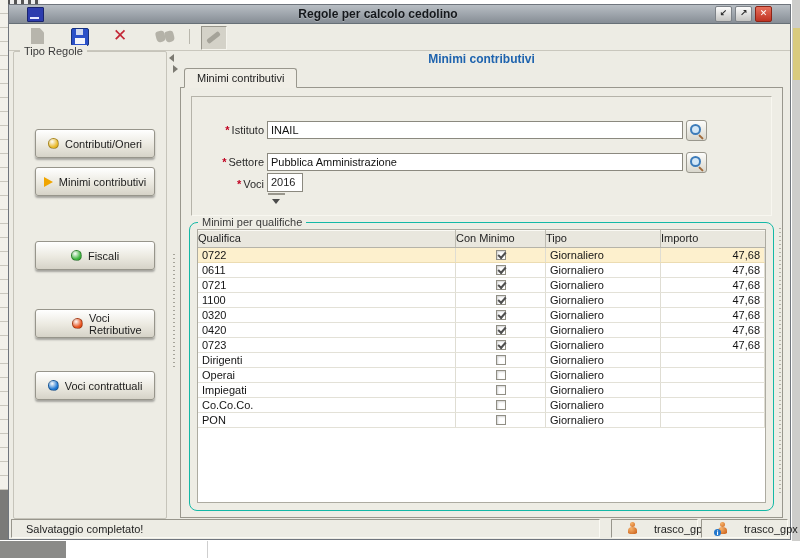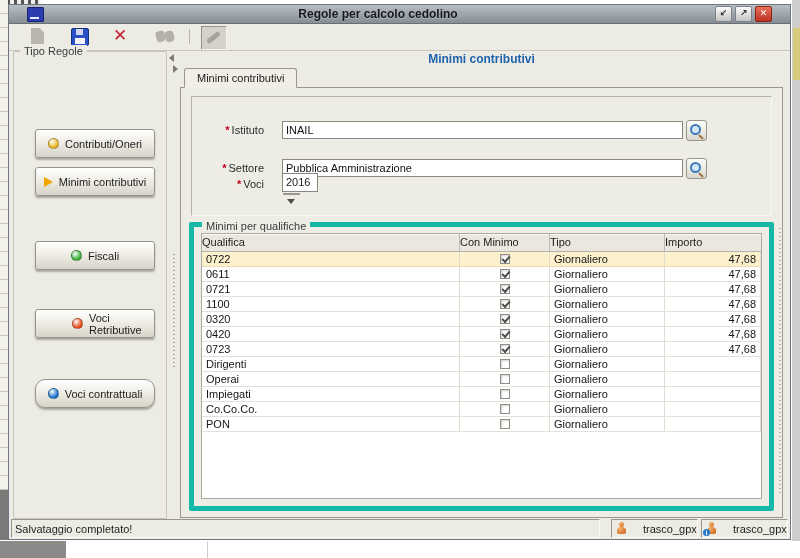--- a/index.html
+++ b/index.html
@@ -90,42 +90,42 @@
   .tab{position:absolute;left:5px;bottom:-1px;height:18px;line-height:18px;padding:0 12px;
     background:#f0eee6;border:1px solid #99978d;border-bottom:1px solid #f0eee6;
     border-radius:3px 3px 0 0;z-index:2;color:#1d1d1d;}
   .tabpanel{position:absolute;left:1px;right:1px;top:38px;bottom:1px;
     border:1px solid #99978d;background:#eeede5;}
 
   
   .formpanel{position:absolute;left:10px;right:10px;top:8px;height:118px;
     border:1px solid;border-color:#b5b3a9 #f8f7f0 #f8f7f0 #b5b3a9;background:#eeede5;}
   .frow{position:absolute;left:0;right:64px;height:18px;display:flex;align-items:center;}
-  .frow.r0{top:24px;}.frow.r1{top:62px;}.frow.r2{top:78px;}
-  .flabel{width:72px;text-align:right;margin-right:18px;color:#2b2b2b;white-space:nowrap;}
+  .frow.r0{top:24px;}.frow.r1{top:56px;}.frow.r2{top:78px;}
+  .flabel{width:72px;text-align:right;margin-right:3px;color:#2b2b2b;white-space:nowrap;}
   .req{color:#c00020;font-weight:bold;margin-right:2px;}
   .finput{flex:1;height:16px;box-sizing:content-box;border:1px solid #8b897f;background:#fff;
     padding:0 3px;font-family:inherit;font-size:11px;color:#111;}
   .lookup-btn{width:19px;height:19px;margin-left:3px;flex:0 0 auto;position:relative;
     border:1px solid #99978d;border-radius:3px;background:linear-gradient(#fdfdfb,#d9d7cd);cursor:pointer;}
   .lens{position:absolute;left:3px;top:3px;width:7px;height:7px;border:2px solid #3d7cba;
     border-radius:50%;background:#d4e7f6;}
   .lens-handle{position:absolute;right:2px;bottom:2px;width:6px;height:2px;background:#a06a3a;
     transform:rotate(45deg);border-radius:1px;}
   .combo{width:34px;height:17px;border:1px solid #8b897f;background:#fff;display:flex;flex:0 0 auto;}
   .combo-text{flex:1;padding:0 3px;line-height:16px;}
   .combo-btn{width:15px;margin:1px;flex:0 0 auto;position:relative;border:1px solid #99978d;
     background:linear-gradient(#fbfbf9,#d9d7cd);cursor:pointer;}
   .combo-btn::after{content:"";position:absolute;left:3px;top:5px;width:0;height:0;
     border-left:4px solid transparent;border-right:4px solid transparent;border-top:5px solid #4b4b4b;}
   .combo-wrap{display:flex;flex-direction:column;}
 
   
   .groupbox{position:absolute;left:8px;right:8px;top:134px;bottom:6px;
-    border:5px solid #14b8a6;border-radius:2px;}
+    border:1px solid #14b8a6;border-radius:8px;}
   .group-legend{position:absolute;left:8px;top:-7px;background:#eeede5;padding:0 4px;color:#3b3b3b;}
   .scrollpane{position:absolute;left:7px;right:7px;top:6px;bottom:7px;background:#ffffff;
     border:1px solid #adaba1;overflow:hidden;}
   .thead{display:flex;height:17px;background:#e9e7de;border-bottom:1px solid #b5b3a9;
     box-shadow:inset 0 1px 0 #fbfaf5;}
   .hcell{box-sizing:border-box;line-height:17px;text-align:left;color:#1e1e1e;
     border-right:1px solid #bdbbb1;}
   .c0{width:258px;} .c1{width:90px;} .c2{width:115px;} .c3{flex:1;border-right:none;}
   .trow{display:flex;height:14px;border-bottom:1px solid #e3e1d7;background:#fff;}
   .trow.sel{background:#fdf0cd;border-bottom-color:#ecdcb2;}
@@ -134,21 +134,21 @@
   .tcell.center{display:flex;align-items:center;justify-content:center;padding:0;}
   .tcell.right{text-align:right;}
   .cb{width:10px;height:10px;box-sizing:border-box;border:1px solid #908e84;background:#fff;
     position:relative;box-shadow:inset 1px 1px 2px rgba(0,0,0,.18);}
   .cb.checked::after{content:"";position:absolute;left:1px;top:1px;width:6px;height:3px;
     border-left:2px solid #4f4f4f;border-bottom:2px solid #4f4f4f;transform:rotate(-48deg);}
 
   
   .statusbar{position:absolute;left:2px;right:2px;bottom:1px;height:19px;display:flex;gap:3px;}
   .scell{box-sizing:border-box;border:1px solid;border-color:#98968c #fbfaf4 #fbfaf4 #98968c;
-    background:#edece4;display:flex;align-items:center;padding:0 3px;gap:5px;color:#1e1e1e;}
+    background:#edece4;display:flex;align-items:center;padding:0 14px;gap:5px;color:#1e1e1e;}
   .scell.msg{flex:1;margin-right:8px;}
   .scell.user{width:87px;gap:15px;}
   .person{position:relative;width:13px;height:13px;flex:0 0 auto;}
   .person::before{content:"";position:absolute;left:4px;top:0;width:5px;height:5px;border-radius:50%;
     background:radial-gradient(circle at 35% 30%,#f6b26a,#d2691e);}
   .person::after{content:"";position:absolute;left:2px;top:5px;width:9px;height:7px;
     border-radius:50% 50% 25% 25%;background:radial-gradient(circle at 35% 25%,#f6b26a,#c85a14);}
   .badge{position:absolute;left:-2px;bottom:-1px;width:7px;height:7px;border-radius:50%;
     background:#2277cc;color:#fff;font-size:6px;line-height:7px;text-align:center;
     font-weight:bold;z-index:2;font-family:"DejaVu Sans",sans-serif;}
@@ -197,21 +197,21 @@
         <span>Minimi contributivi</span>
       </div>
       <div class="side-btn" style="top: 236px;">
         <span class="dot" style="background: radial-gradient(circle at 35% 30%, rgba(255, 255, 255, 0.8), rgb(60, 180, 60) 65%);"></span>
         <span>Fiscali</span>
       </div>
       <div class="side-btn" style="top: 304px; padding-left: 36px;">
         <span class="dot" style="background: radial-gradient(circle at 35% 30%, rgba(255, 255, 255, 0.8), rgb(232, 81, 29) 65%);"></span>
         <span>Voci Retributive</span>
       </div>
-      <div class="side-btn" style="top: 374px; border-radius: 10px;">
+      <div class="side-btn" style="top: 366px;">
         <span class="dot" style="background: radial-gradient(circle at 35% 30%, rgba(255, 255, 255, 0.8), rgb(29, 118, 210) 65%);"></span>
         <span>Voci contrattuali</span>
       </div>
     </div>
 
   <div class="splitter">
     <span class="sp-left"></span>
     <span class="sp-right"></span>
     <span class="sp-handle"></span>
   </div>

